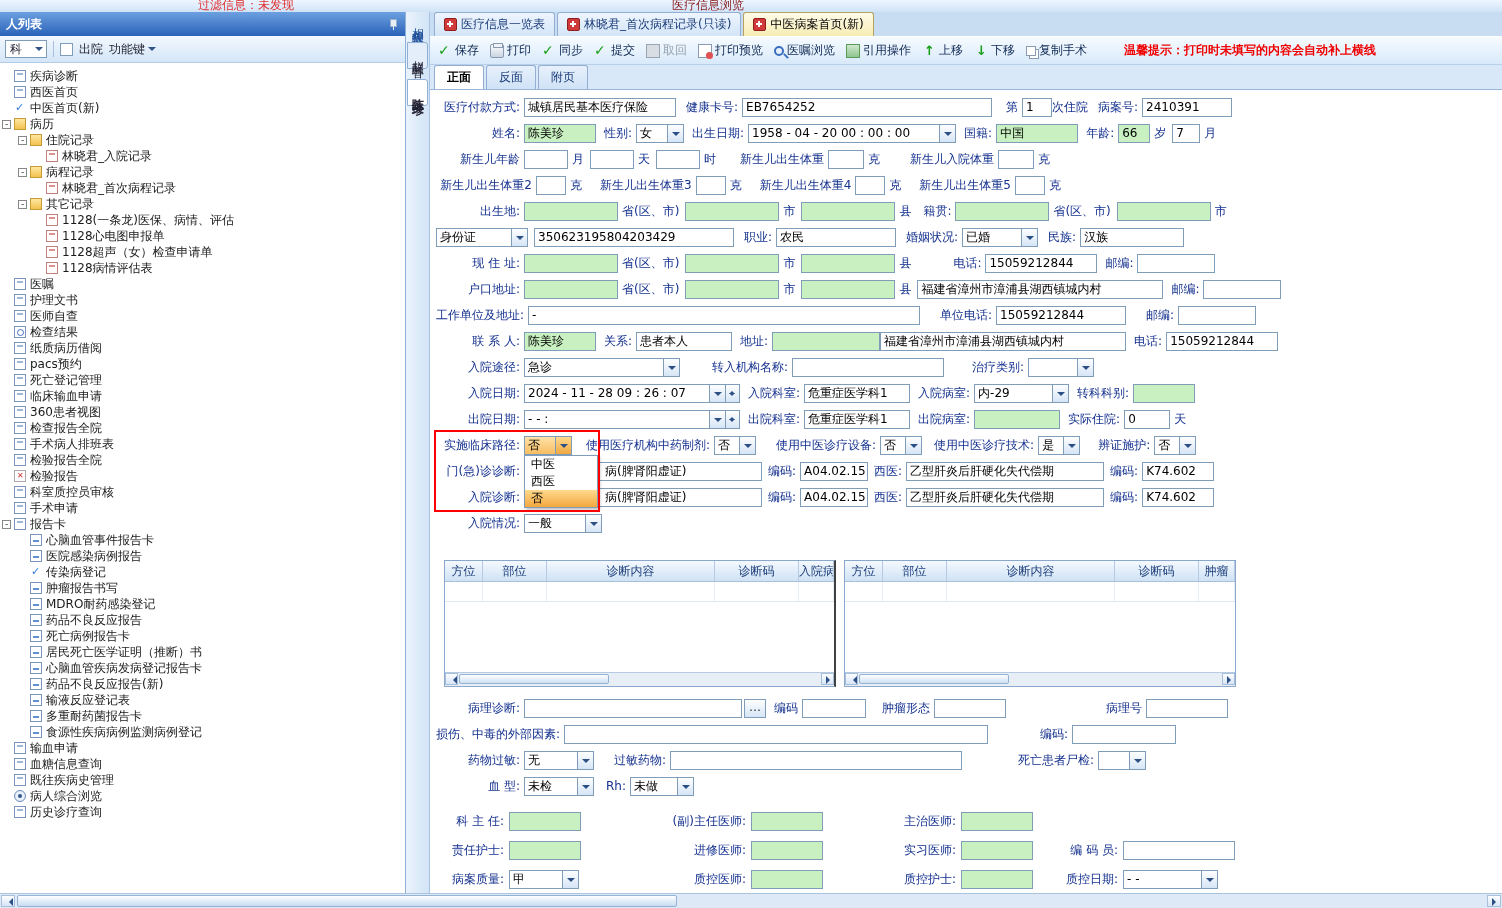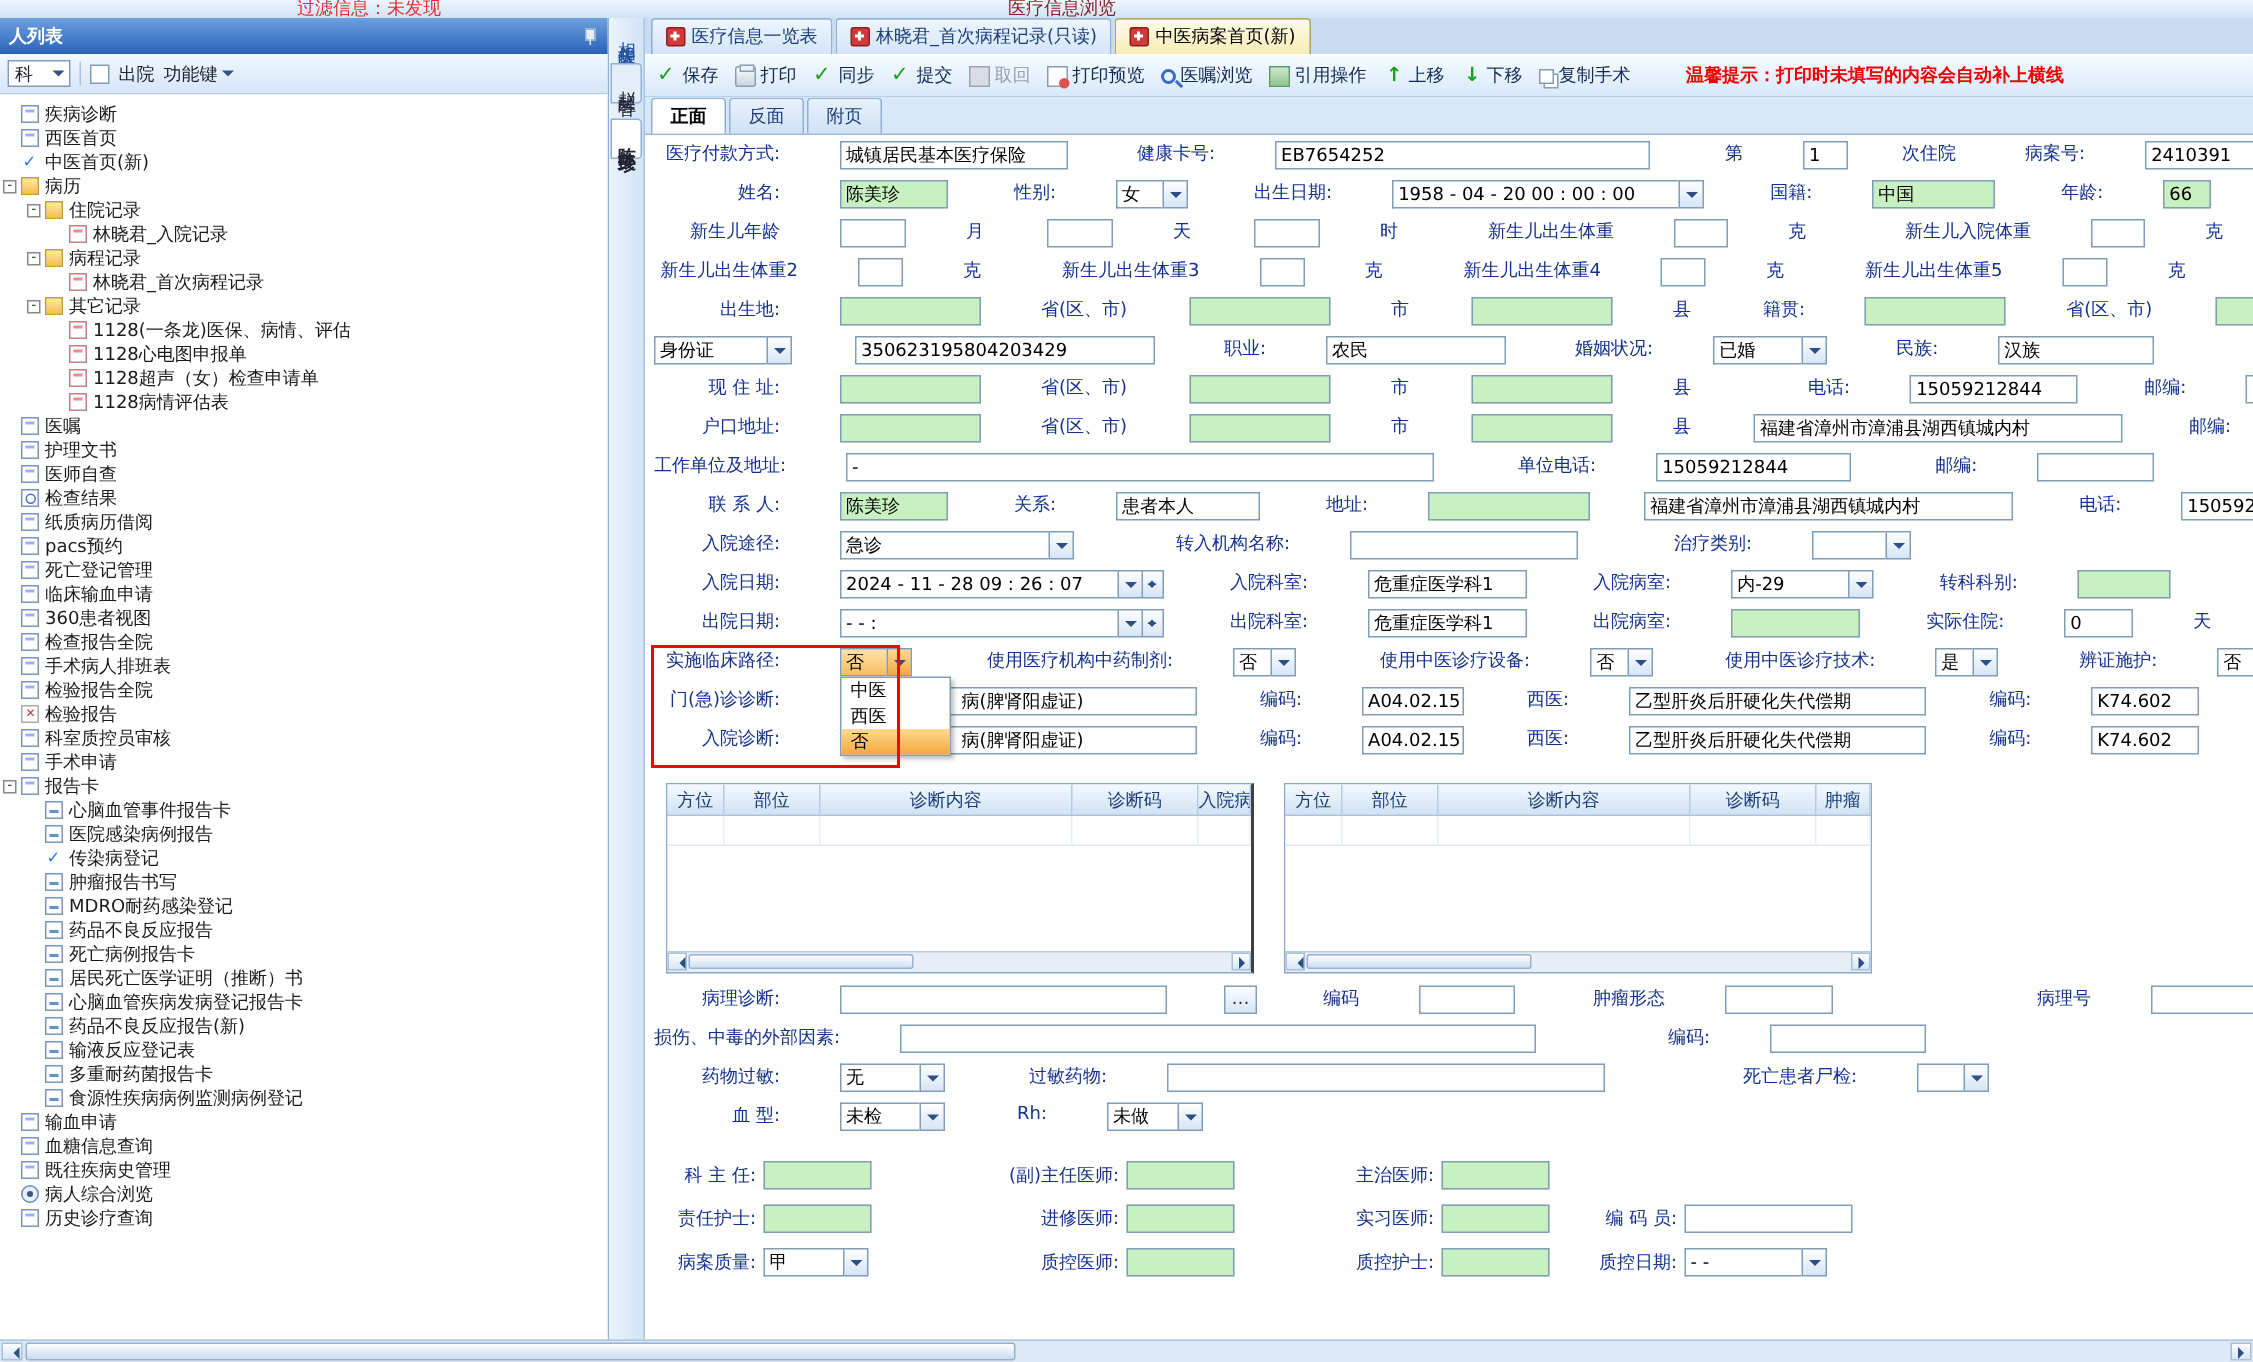--- a/index.html
+++ b/index.html
@@ -82,21 +82,21 @@
   [data-icon="move-down-icon"]::before{content:"↓";color:#18a018;font-weight:bold;font-size:13px;position:absolute;top:-1px;left:2px;}
   [data-icon="copy-icon"]{background:#fff;border:1px solid #8a9ab0;width:10px;height:10px;box-shadow:3px 3px 0 -1px #fff,3px 3px 0 0 #8a9ab0;}
   .twarn{color:#f00000;font-weight:bold;margin-left:26px;white-space:nowrap;}
 
   .pagetabs{height:24px;flex:none;background:#d9e8f8;display:flex;align-items:flex-end;gap:2px;padding-left:4px;border-bottom:1px solid #9ab6d8;}
   .ptab{padding:3px 12px;border:1px solid #93aed2;border-bottom:none;border-radius:3px 3px 0 0;background:linear-gradient(#e8f1fc,#cfe2f6);color:#1c3d7a;}
   .ptab.active{background:#fff;font-weight:bold;color:#000;}
 
   
   .formarea{flex:1;position:relative;background:#fff;padding:4px 6px;overflow:hidden;}
-  .frow{display:flex;align-items:flex-start;height:26px;white-space:nowrap;gap:36px;}
+  .frow{display:flex;align-items:center;height:26px;white-space:nowrap;}
   .lbl{color:#14318f;margin-right:4px;flex:none;}
   .l1{display:inline-block;width:84px;text-align:right;}
   .u{color:#14318f;margin:0 6px 0 4px;flex:none;}
   .tb{height:19px;line-height:17px;box-sizing:border-box;border:1px solid #7f9db9;background:#fff;padding:0 3px;color:#000;overflow:hidden;flex:none;}
   .green{background:#c8f0c0;}
   .pad78{padding-left:80px;}
   .combo,.datef{display:flex;flex:none;height:19px;box-sizing:border-box;position:relative;}
   .cv{flex:1;border:1px solid #7f9db9;border-right:none;background:#fff;padding:0 3px;line-height:17px;box-sizing:border-box;overflow:hidden;}
   .cb{width:17px;border:1px solid #7f9db9;background:linear-gradient(#fdfeff,#d6e5f6);position:relative;box-sizing:border-box;flex:none;}
   .cb::after{content:"";position:absolute;left:4px;top:7px;border:4px solid transparent;border-top-color:#2c4f86;}
@@ -108,21 +108,21 @@
   .ddlist{position:absolute;left:0;top:19px;width:72px;background:#fff;border:1px solid #7f9db9;z-index:30;box-shadow:2px 2px 3px rgba(0,0,0,.25);}
   .ddopt{padding:1px 6px;color:#000;height:15px;line-height:15px;}
   .ddopt.selected{background:linear-gradient(#ffd98e,#f2a83e);}
   .redbox{position:absolute;left:4px;top:340px;width:162px;height:78px;border:2px solid #ff0000;z-index:40;pointer-events:none;}
   .ellbtn{width:22px;height:19px;border:1px solid #7f9db9;background:linear-gradient(#fdfeff,#d6e5f6);text-align:center;line-height:15px;color:#333;flex:none;box-sizing:border-box;margin-left:2px;}
   .m6{margin-left:6px;} .m8{margin-left:8px;} .m10{margin-left:10px;} .m12{margin-left:12px;} .m14{margin-left:14px;}
   .m16{margin-left:16px;} .m18{margin-left:18px;} .m20{margin-left:20px;} .m24{margin-left:24px;} .m28{margin-left:28px;}
   .m36{margin-left:36px;} .m48{margin-left:32px;} .m52{margin-left:52px;} .m56{margin-left:56px;} .m100{margin-left:100px;}
 
   
-  .diagwrap{display:flex;gap:20px;margin:12px 0 8px 8px;}
+  .diagwrap{display:flex;gap:8px;margin:24px 0 8px 8px;}
   .dtable{width:392px;border:1px solid #8aa8cc;background:#fff;box-sizing:border-box;}
   .dtable.ldark{border-right:2px solid #404040;}
   .dthead{display:flex;height:20px;background:linear-gradient(#f4f9fe,#cfe2f4);border-bottom:1px solid #a8c0da;overflow:hidden;}
   .dth{border-right:1px solid #b6cbe2;color:#1c3d7a;text-align:center;line-height:20px;overflow:hidden;flex:none;box-sizing:border-box;white-space:nowrap;}
   .dth:nth-of-type(1){width:38px;} .dth:nth-of-type(2){width:64px;} .dth:nth-of-type(3){width:168px;} .dth:nth-of-type(4){width:84px;} .dth:nth-of-type(5){flex:1;}
   .dtbody{height:90px;background:#fff;}
   .dtrow{height:19px;border-bottom:1px solid #dfe8f2;display:flex;}
   .dtc{border-right:1px solid #e8eef6;flex:none;box-sizing:border-box;}
   .dtc:nth-of-type(1){width:38px;} .dtc:nth-of-type(2){width:64px;} .dtc:nth-of-type(3){width:168px;} .dtc:nth-of-type(4){width:84px;} .dtc:nth-of-type(5){flex:1;}
   .dtscroll{height:13px;background:#e8eef6;border-top:1px solid #b6cbe2;position:relative;}
@@ -808,20 +808,27 @@
         <span class="lbl l1">入院诊断:</span>
         <div class="tb pad78" style="width:238px">病(脾肾阳虚证)</div>
         <span class="lbl m6">编码:</span>
         <div class="tb" style="width:68px">A04.02.15</div>
         <span class="lbl m6">西医:</span>
         <div class="tb" style="width:198px">乙型肝炎后肝硬化失代偿期</div>
         <span class="lbl m6">编码:</span>
         <div class="tb" style="width:72px">K74.602</div>
       </div>
 
+      <div class="frow">
+        <span class="lbl l1">入院情况:</span>
+        <div class="combo" style="width:78px">
+            <div class="cv">一般</div>
+            <span class="cb"></span>
+          </div>
+      </div>
 
       <div class="diagwrap">
         <div class="dtable ldark">
           <div class="dthead">
 
           <div class="dth">方位</div>
               <div class="dth">部位</div>
               <div class="dth">诊断内容</div>
               <div class="dth">诊断码</div>
               <div class="dth">入院病</div>

